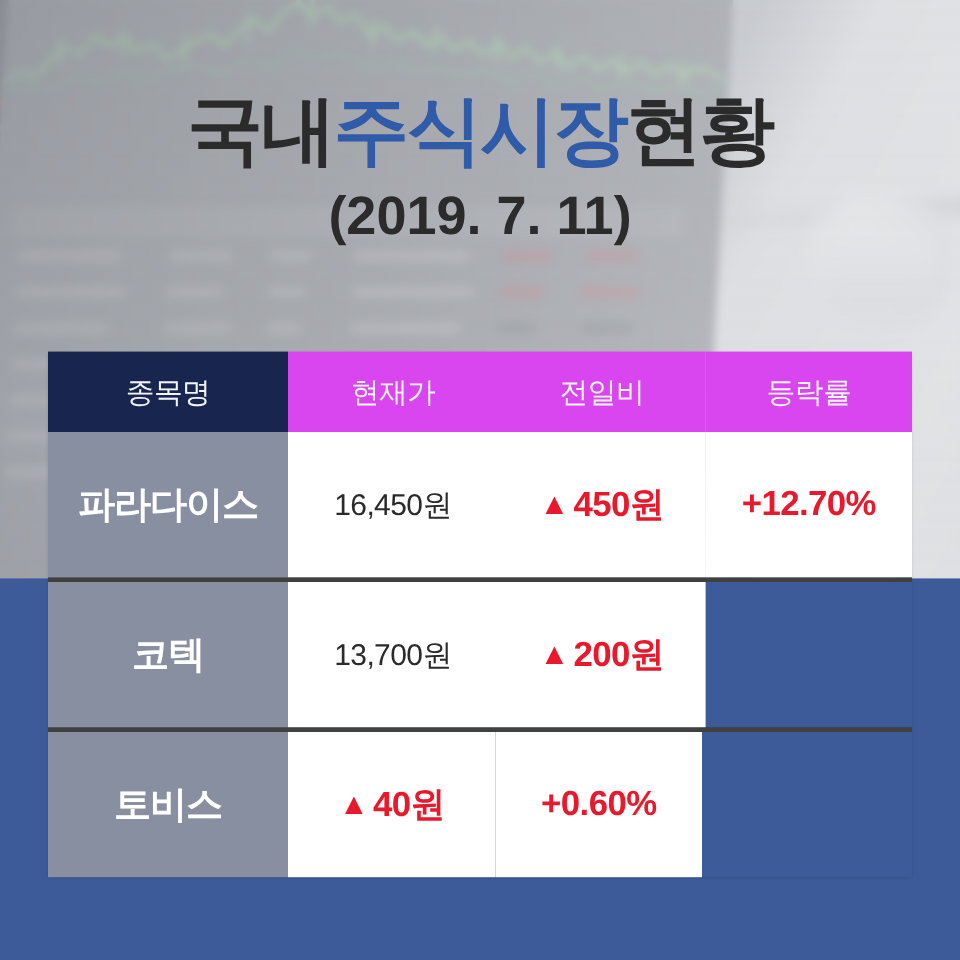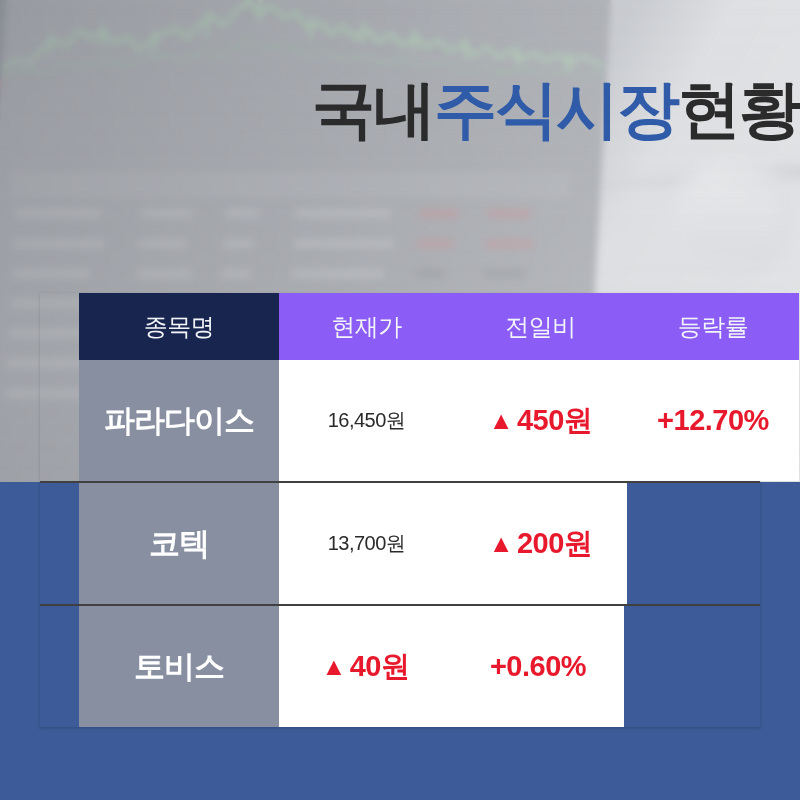--- a/index.html
+++ b/index.html
@@ -176,21 +176,20 @@
     text-align: center;
     line-height: 1;
     z-index: 6;
   }
   .headline .ttl {
     font-size: 63px;
     font-weight: 700;
     letter-spacing: -2px;
     color: #2b2b2b;
     white-space: nowrap;
-    text-align: right;
   }
   .headline .ttl .accent { color: #2f5ba8; }
   .headline .date {
     margin-top: 16px;
     font-size: 45px;
     font-weight: 700;
     letter-spacing: 0px;
     color: #2b2b2b;
   }
 
@@ -200,58 +199,58 @@
     left: 40px;
     top: 293px;
     width: 720px;
     z-index: 8;
     box-shadow: 0 1px 3px rgba(0,0,0,.18);
   }
   .trow {
     display: flex;
     width: 100%;
   }
-  .c-name   { width: 200px; flex: 0 0 200px; margin-left: 39px; }
+  .c-name   { width: 200px; flex: 0 0 200px; }
   .c-price  { width: 175px; flex: 0 0 175px; }
   .c-change { width: 173px; flex: 0 0 173px; }
   .c-rate   { width: 172px; flex: 0 0 172px; }
 
   .thead .trow { height: 67px; }
   .thead .cell {
     display: flex;
     align-items: center;
     justify-content: center;
     font-size: 24px;
     font-weight: 400;
     color: #f2f4f8;
     letter-spacing: -.5px;
   }
   .thead .c-name   { background: #17254f; }
   .thead .c-price,
   .thead .c-change,
-  .thead .c-rate   { background: #8b5cf6; }
-
-  .tbody .trow { height: 121px; border-bottom: 2px solid #404040; }
+  .thead .c-rate   { background: #d946ef; }
+
+  .tbody .trow { height: 121px; border-bottom: 4px solid #404040; }
   .tbody .trow:last-child { border-bottom: none; }
   .tbody .cell {
     display: flex;
     align-items: center;
     justify-content: center;
     background: #ffffff;
   }
   .tbody .c-name {
     background: #888fa1;
     color: #ffffff;
     font-size: 31px;
     font-weight: 700;
     letter-spacing: -1px;
   }
   .tbody .c-price {
     color: #2a2a2a;
-    font-size: 20px;
+    font-size: 25px;
     font-weight: 400;
     letter-spacing: -.5px;
   }
   .tbody .c-change {
     color: #e8192c;
     font-size: 29px;
     font-weight: 700;
     letter-spacing: -.5px;
   }
   .tbody .c-change .tri {
@@ -361,20 +360,21 @@
     </div>
 
     <div class="bg-blur"></div>
     <div class="bg-veil"></div>
   </div>
 
   <div class="blue-panel"></div>
 
   <div class="headline">
     <div class="ttl"><span>국내</span><span class="accent">주식시장</span><span>현황</span></div>
+    <div class="date">(2019. 7. 11)</div>
   </div>
 
   <div class="table">
 
     <div class="thead">
       <div class="trow">
         <div class="cell c-name">종목명</div>
         <div class="cell c-price">현재가</div>
         <div class="cell c-change">전일비</div>
         <div class="cell c-rate">등락률</div>

